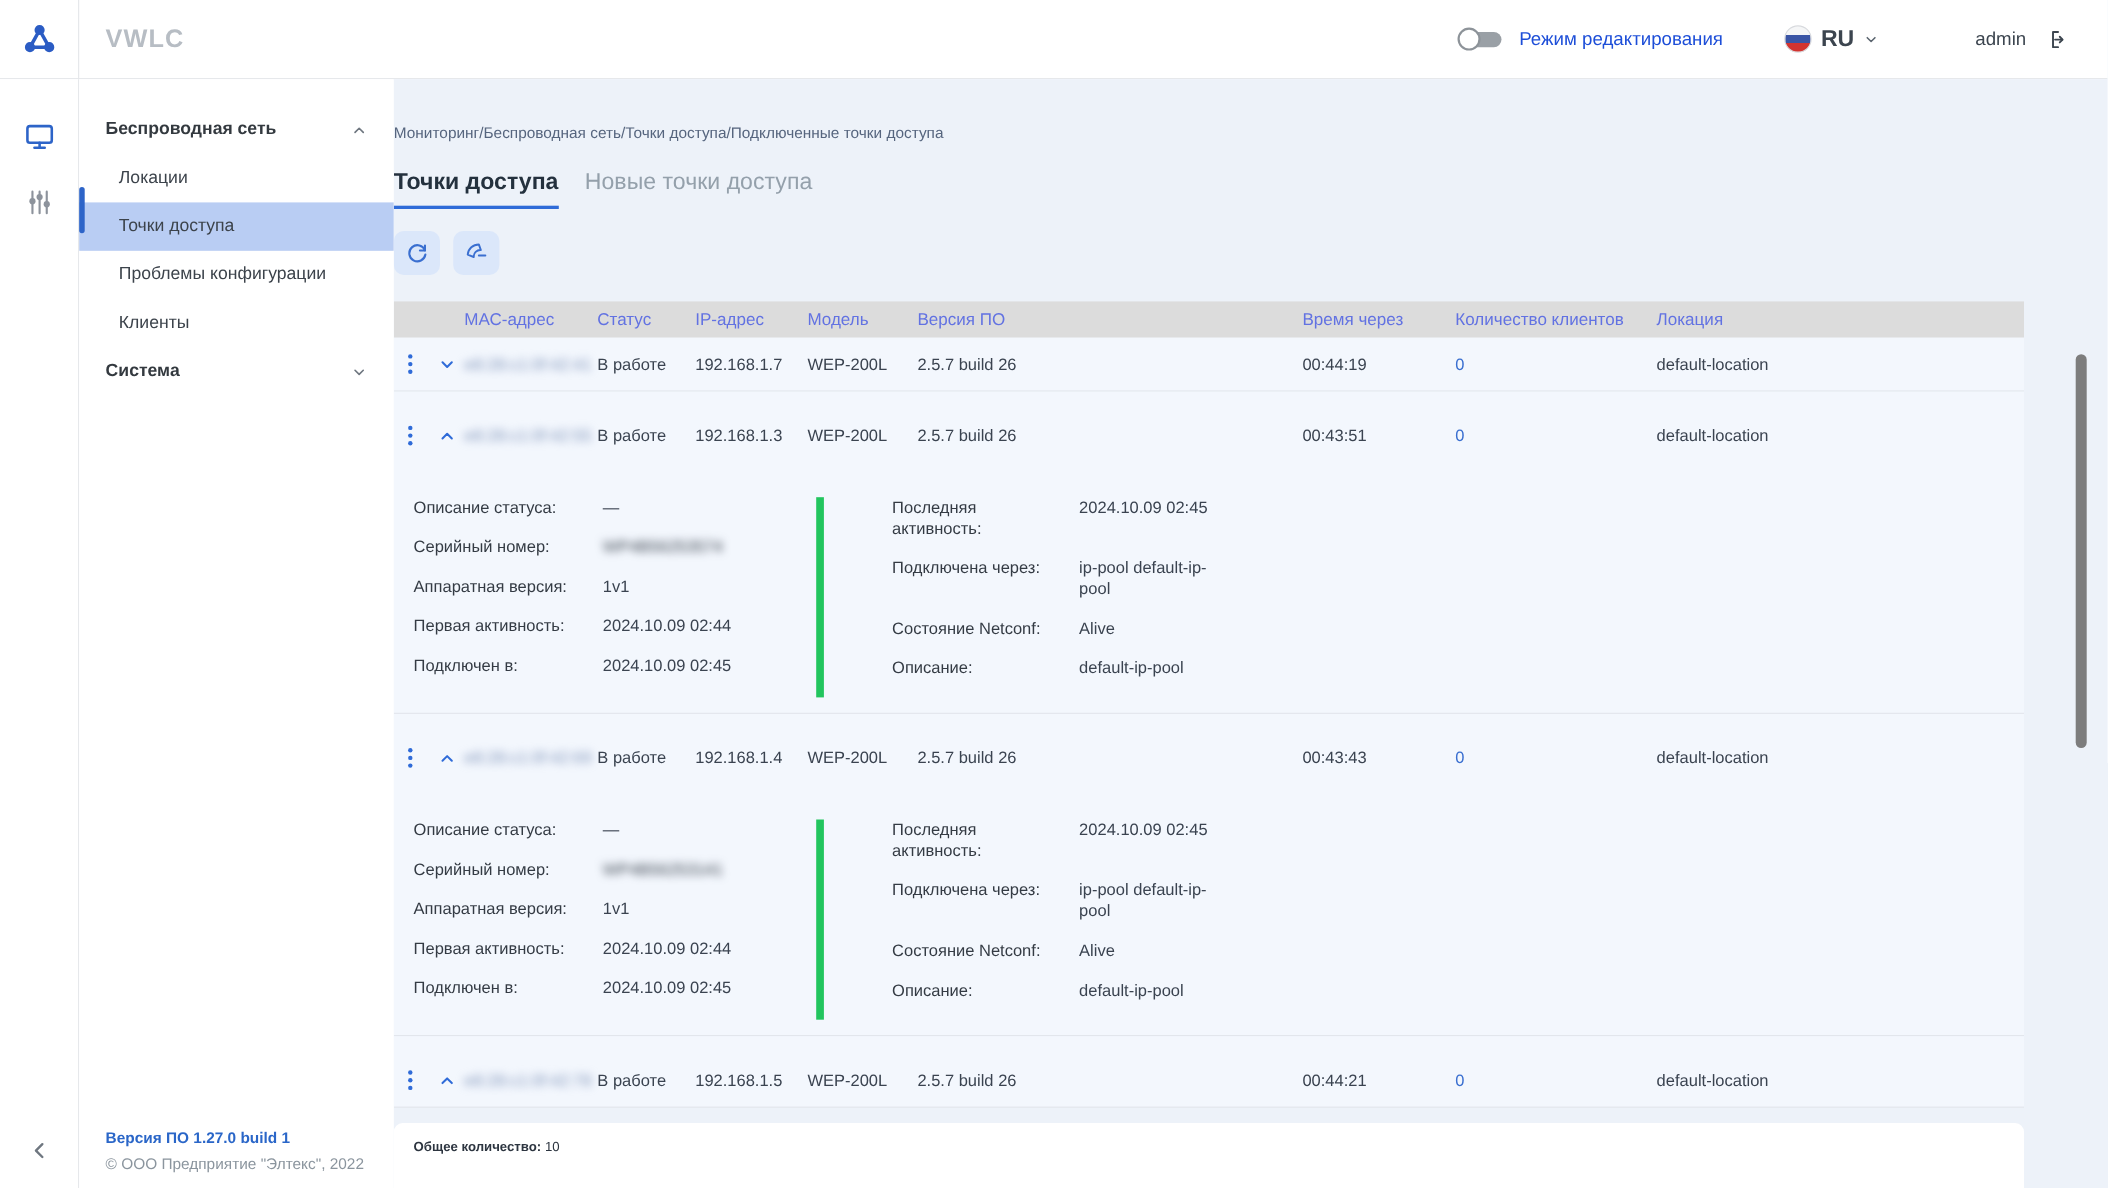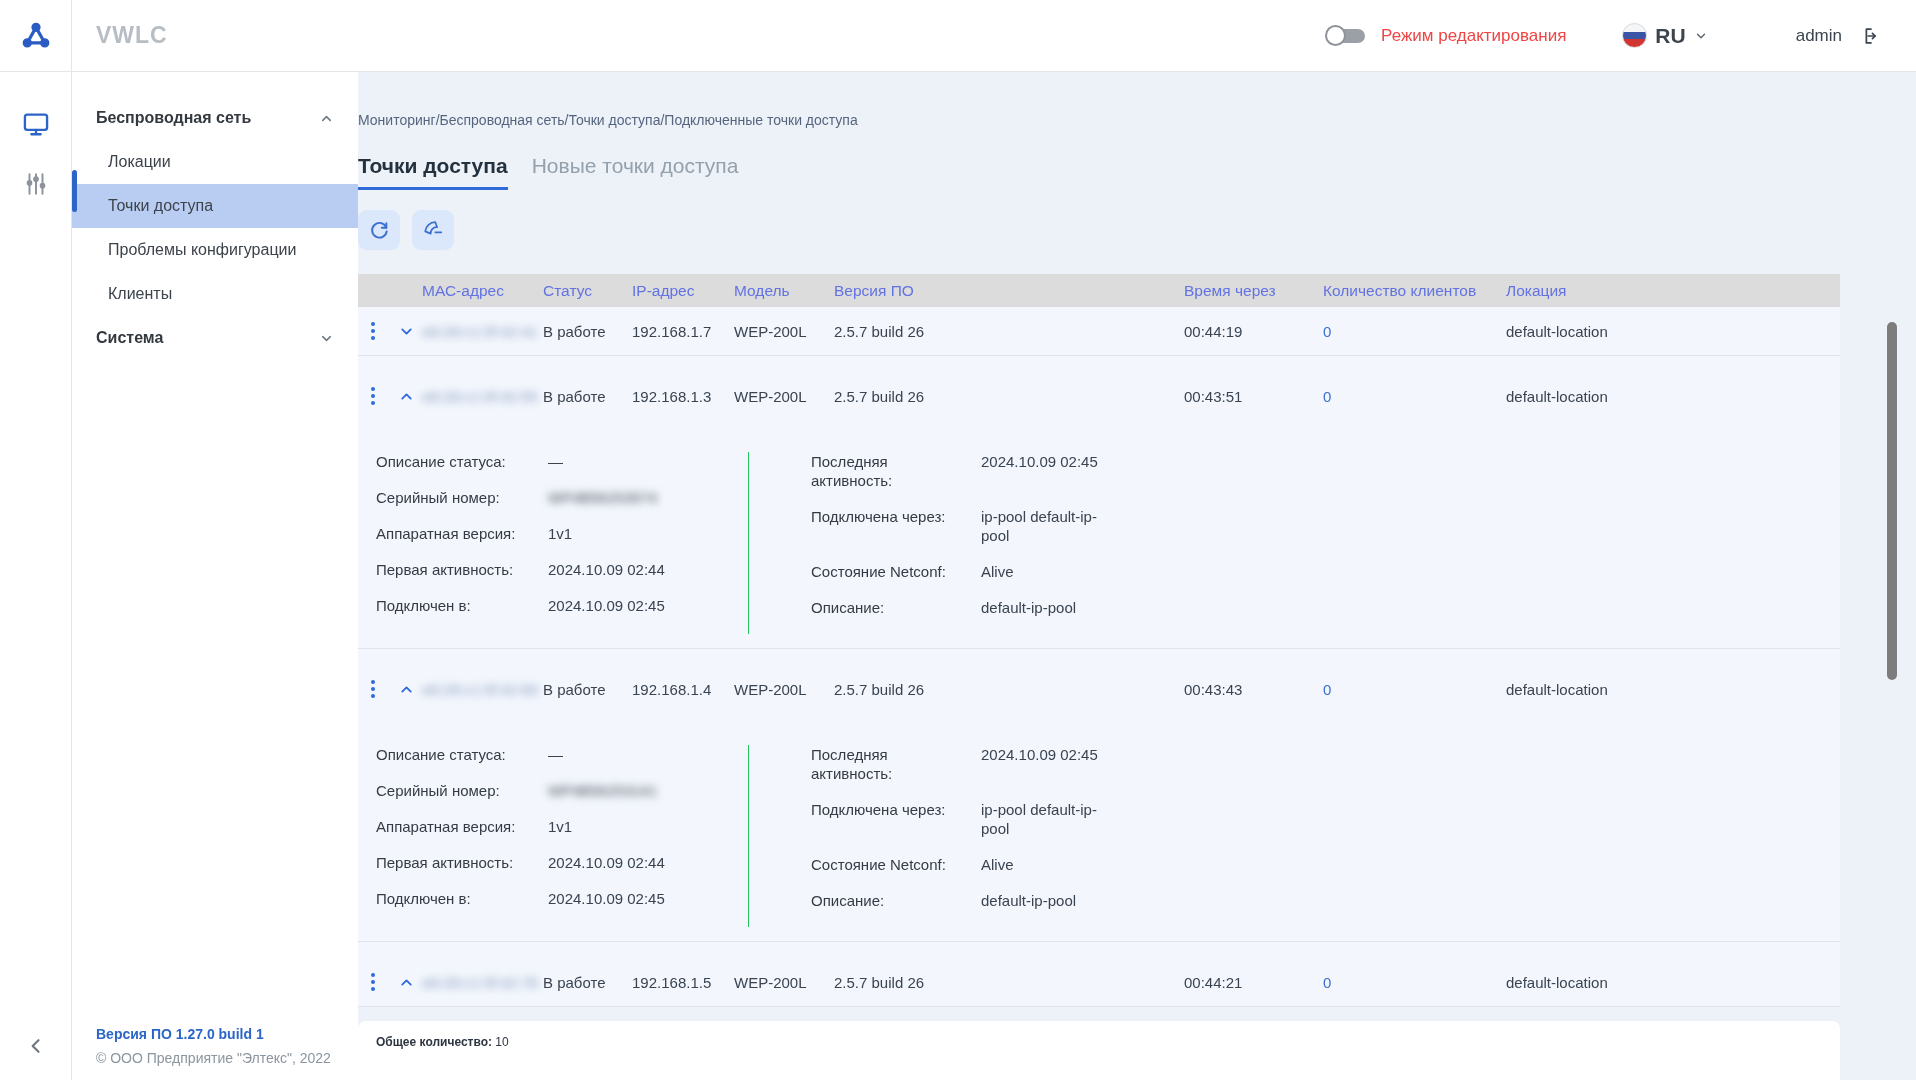--- a/index.html
+++ b/index.html
@@ -9,21 +9,21 @@
 
   
   .topbar { height:72px; flex:0 0 72px; display:flex; align-items:center; background:#fff; border-bottom:1px solid #e4e6e9; }
   .logo-cell { width:72px; height:72px; flex:0 0 72px; display:flex; align-items:center; justify-content:center; border-right:1px solid #e4e6e9; cursor:pointer; }
   .app-title { margin-left:24px; font-size:23px; font-weight:700; letter-spacing:1px; color:#b7bdc4; }
   .topbar-right { margin-left:auto; display:flex; align-items:center; gap:56px; padding-right:40px; }
   .edit-mode { display:flex; align-items:center; gap:14px; cursor:pointer; }
   .toggle { position:relative; width:42px; height:22px; display:inline-block; }
   .toggle .track { position:absolute; left:4px; top:4px; width:36px; height:14px; border-radius:8px; background:#9aa0a6; }
   .toggle .knob { position:absolute; left:0; top:0; width:21px; height:21px; border-radius:50%; background:#fff; border:2px solid #8d9399; }
-  .edit-label { font-size:17px; color:#ef4444; }
+  .edit-label { font-size:17px; color:#1d4ed8; }
   .lang { display:flex; align-items:center; gap:8px; cursor:pointer; font-size:21px; color:#3c454f; font-weight:600; }
   .flag { width:25px; height:25px; border-radius:50%; border:1px solid #d8dade;
           background:linear-gradient(to bottom,#f5f6f7 0 34%, #3a55a5 34% 66%, #d23430 66% 100%); }
   .user { display:flex; align-items:center; gap:12px; cursor:pointer; font-size:17px; color:#3c454f;margin-left:32px; }
 
   
   .shell { flex:1; display:flex; min-height:0; }
 
   .rail { width:72px; flex:0 0 72px; border-right:1px solid #e4e6e9; display:flex; flex-direction:column; align-items:center; padding-top:30px; background:#fff; }
   .rail-item { width:44px; height:44px; display:flex; align-items:center; justify-content:center; cursor:pointer; color:#8d939c; }
@@ -57,21 +57,21 @@
   .group.expanded { padding-top:16px; }
   .row-line { height:48px; font-size:15px; color:#3a4350; cursor:pointer; }
   .cell.actions { display:flex; align-items:center; gap:20px; padding-left:10px; }
   .kebab { display:inline-flex; flex-direction:column; gap:3px; padding:3px; cursor:pointer; }
   .kebab i { width:4px; height:4px; border-radius:50%; background:#2f6bd8; }
   .chev-btn { display:inline-flex; cursor:pointer; color:#2f6bd8; }
   .masked { filter:blur(4px); color:#8397bd; }
   .cell.clients { color:#3a6fd0; cursor:pointer; }
 
   .detail { display:flex; padding:32px 0 14px 18px; font-size:15px; }
-  .d-left { width:373px; border-right:1px solid #22c55e; }
+  .d-left { width:373px; border-right:7px solid #22c55e; }
   .d-right { padding-left:62px; }
   .d-row { display:flex; margin-bottom:17px; line-height:19px; }
   .d-left .d-label { width:172px; flex:0 0 172px; color:#343b44; font-weight:500; }
   .d-right .d-label { width:150px; flex:0 0 150px; margin-right:20px; color:#343b44; font-weight:500; }
   .d-value { color:#3a4350; }
   .d-right .d-value { width:126px; }
 
   .total-bar { margin-top:14px; width:1482px; height:60px; background:#fff; border-radius:8px 8px 0 0; padding:14px 18px; font-size:12px; color:#2d3540; }
   .total-bar b { font-weight:700; }
 

